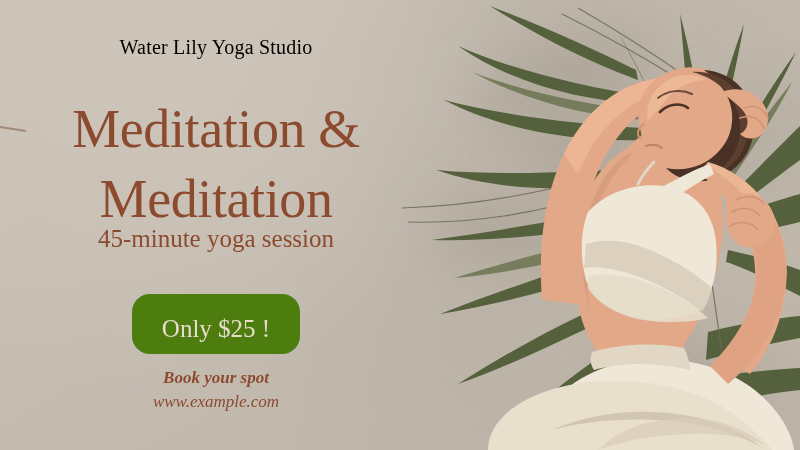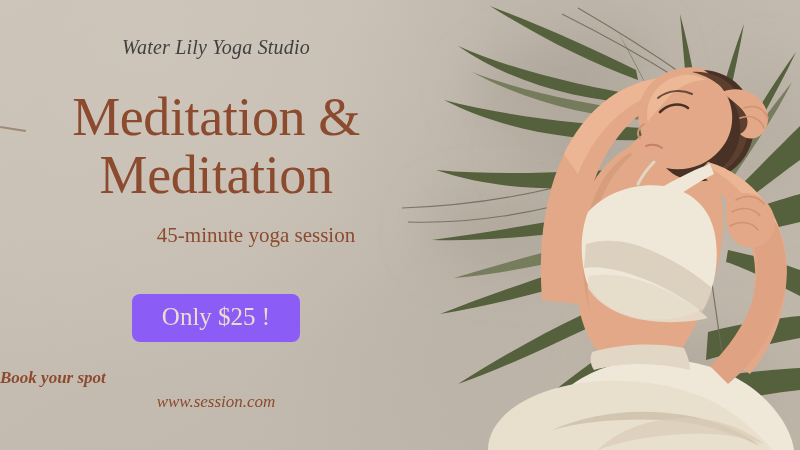--- a/index.html
+++ b/index.html
@@ -69,78 +69,76 @@
     width: 432px;
     height: 450px;
   }
 
   .studio-name {
     position: absolute;
     top: 36px;
     left: 0;
     width: 432px;
     text-align: center;
-    color: #404040;
+    color: #000000;
     font-size: 20px;
     letter-spacing: .2px;
-    font-style: italic;
   }
 
   .headline {
     position: absolute;
     top: 88px;
     left: 0;
     width: 432px;
     text-align: center;
     color: #8c4a2f;
     font-size: 54px;
     line-height: 1.08;
     letter-spacing: -0.4px;
   }
-  .headline .ln { display: block; }
+  .headline .ln { display: block; margin-top: 12px; }
 
   .subtitle {
     position: absolute;
     top: 222px;
     left: 0;
     width: 432px;
     text-align: center;
     color: #8c4a2f;
-    font-size: 21px;
+    font-size: 25px;
     line-height: 1.33;
-    padding-left: 40px;
   }
   .subtitle .ln { display: block; }
 
   .cta-wrap {
     position: absolute;
     top: 294px;
     left: 0;
     width: 432px;
     text-align: center;
   }
   .cta-button {
     display: inline-block;
-    background: #8b5cf6;
+    background: #4d7c0f;
     color: #e9ddce;
     font-size: 25px;
-    padding: 8px 30px 10px 30px;
+    padding: 20px 30px 10px 30px;
     border: none;
-    border-radius: 8px;
+    border-radius: 18px;
     font-family: "Liberation Serif", "DejaVu Serif", serif;
     cursor: pointer;
     line-height: 1.2;
   }
 
   .book-line {
     position: absolute;
     top: 368px;
     left: 0;
     width: 432px;
-    text-align: left;
+    text-align: center;
     color: #8c4a2f;
     font-size: 17px;
     font-style: italic;
     font-weight: bold;
   }
   .url-line {
     position: absolute;
     top: 392px;
     left: 0;
     width: 432px;
@@ -334,17 +332,17 @@
     <div class="subtitle">
       <span class="ln">45-minute yoga session</span>
     </div>
 
     <div class="cta-wrap">
       <button class="cta-button">Only $25 !</button>
     </div>
 
     <div class="book-line">Book your spot</div>
 
-    <div class="url-line">www.session.com</div>
+    <div class="url-line">www.example.com</div>
 
   </div>
 
 </div>
 
 </body></html>

